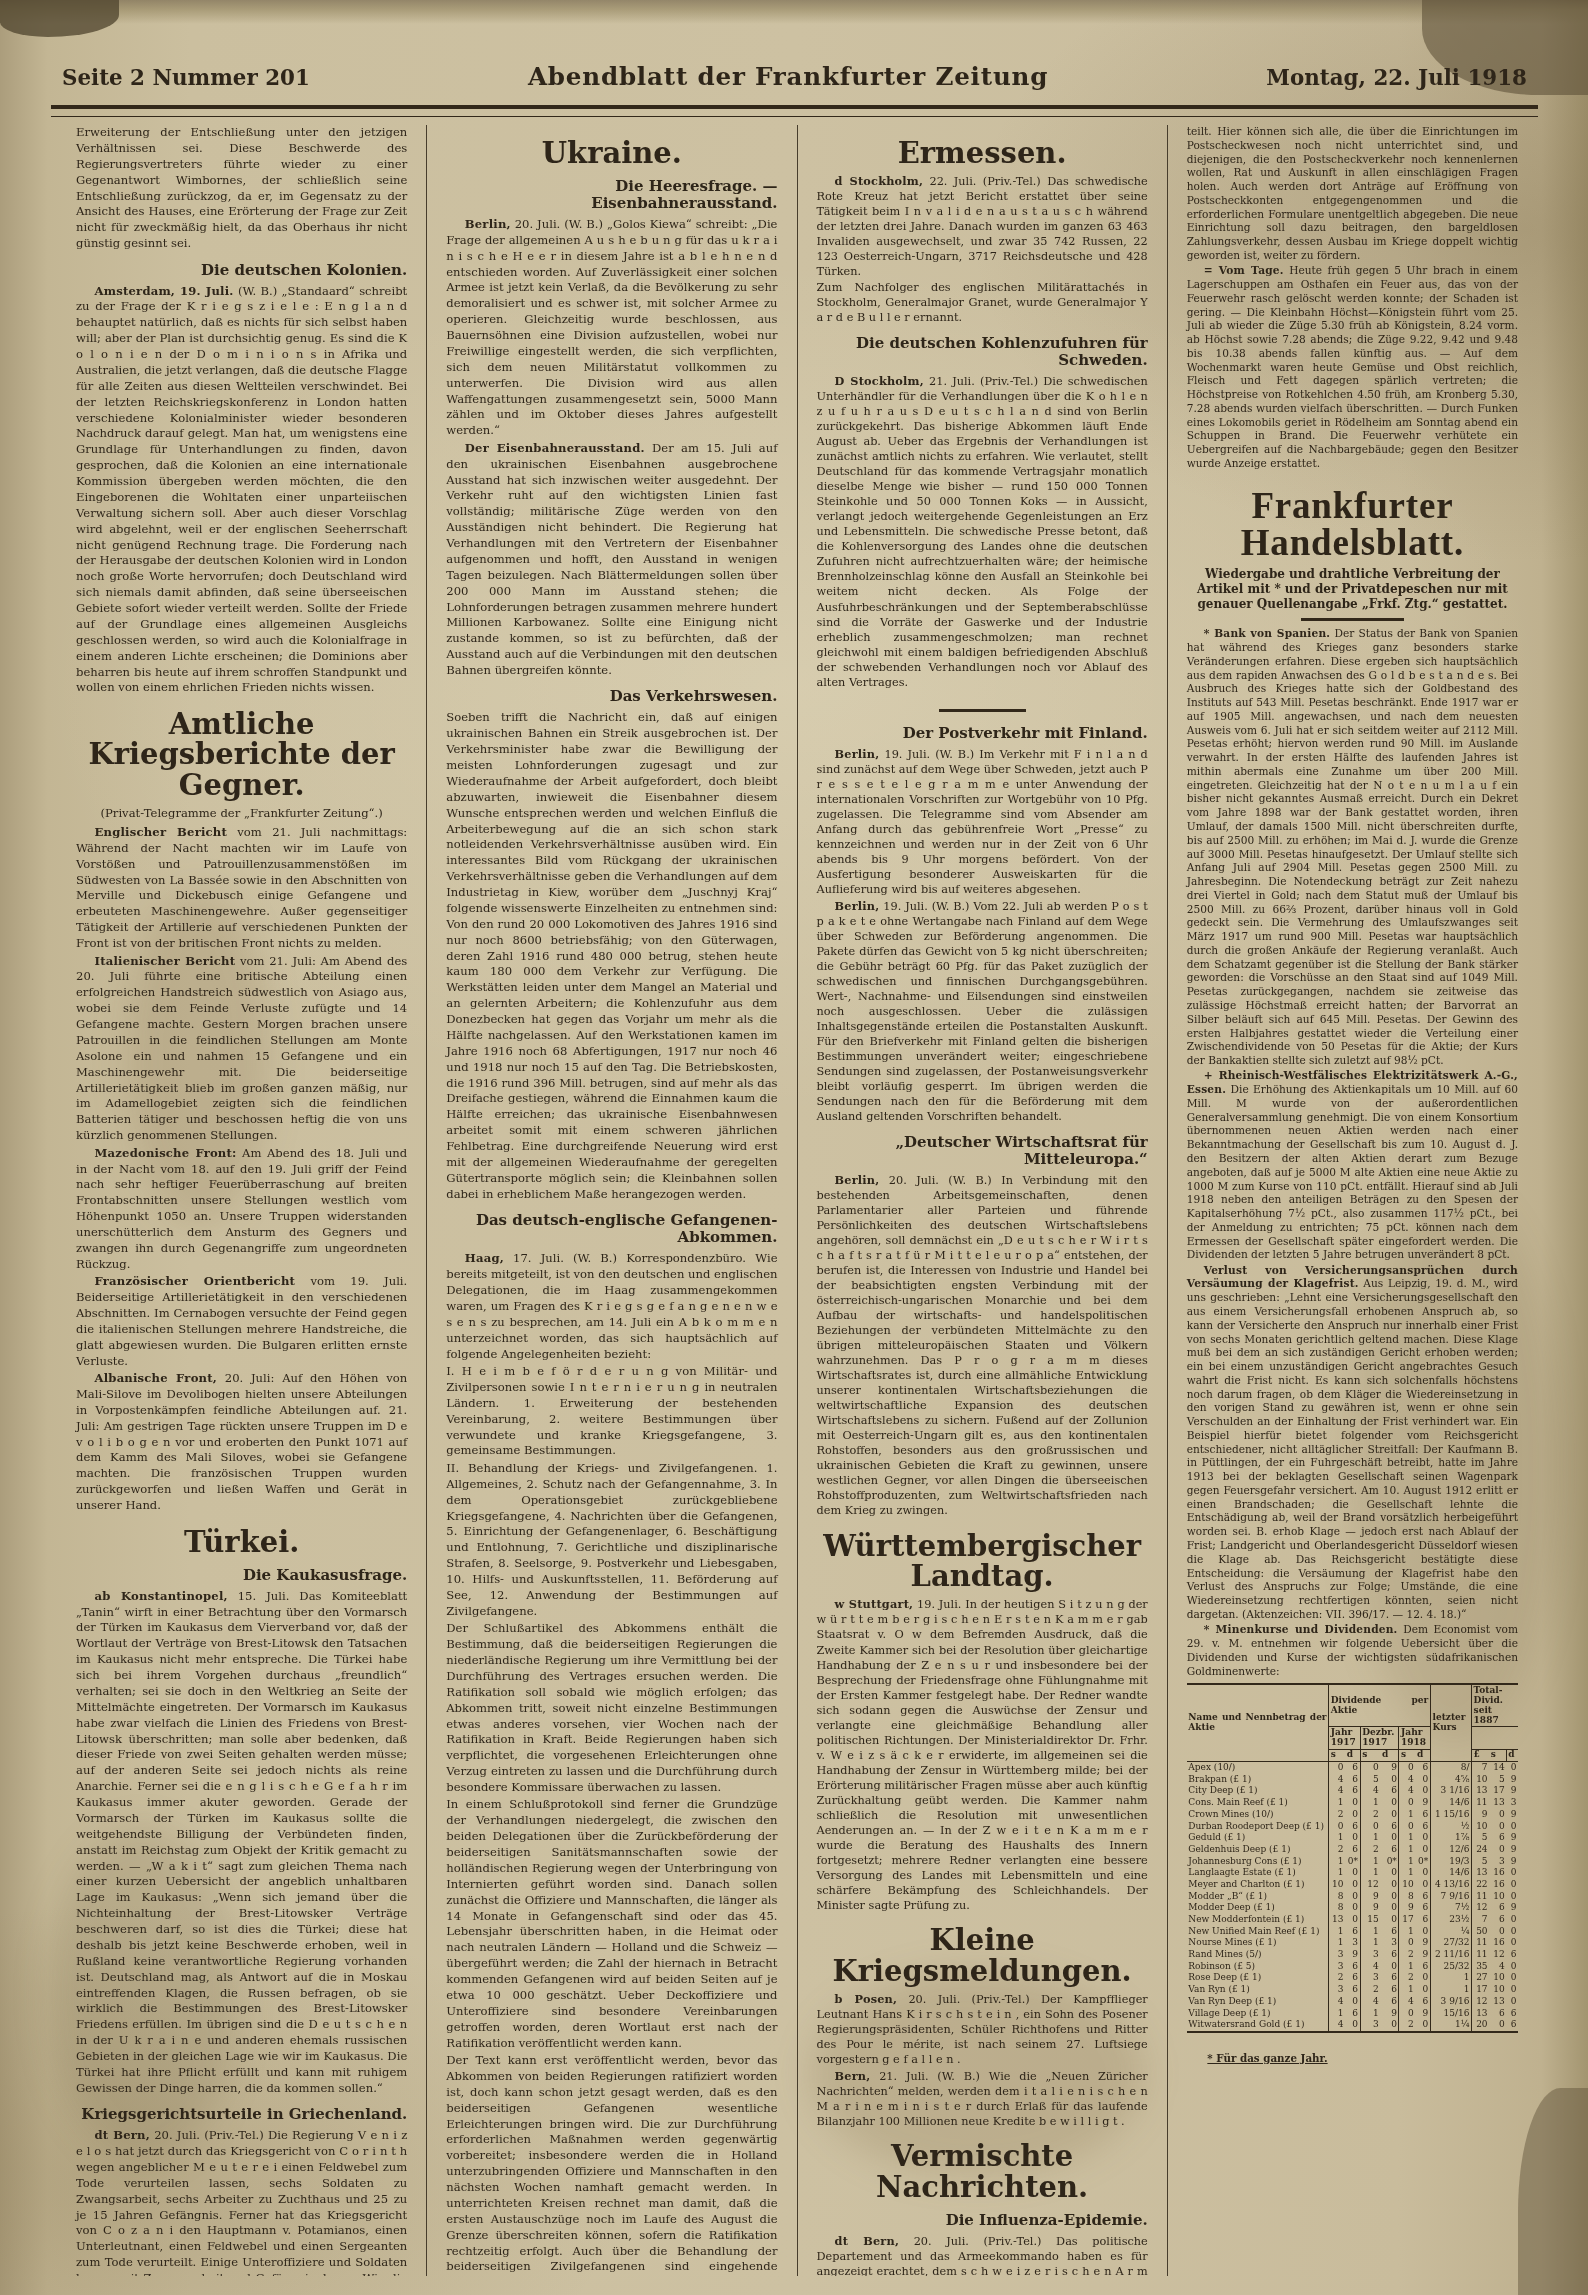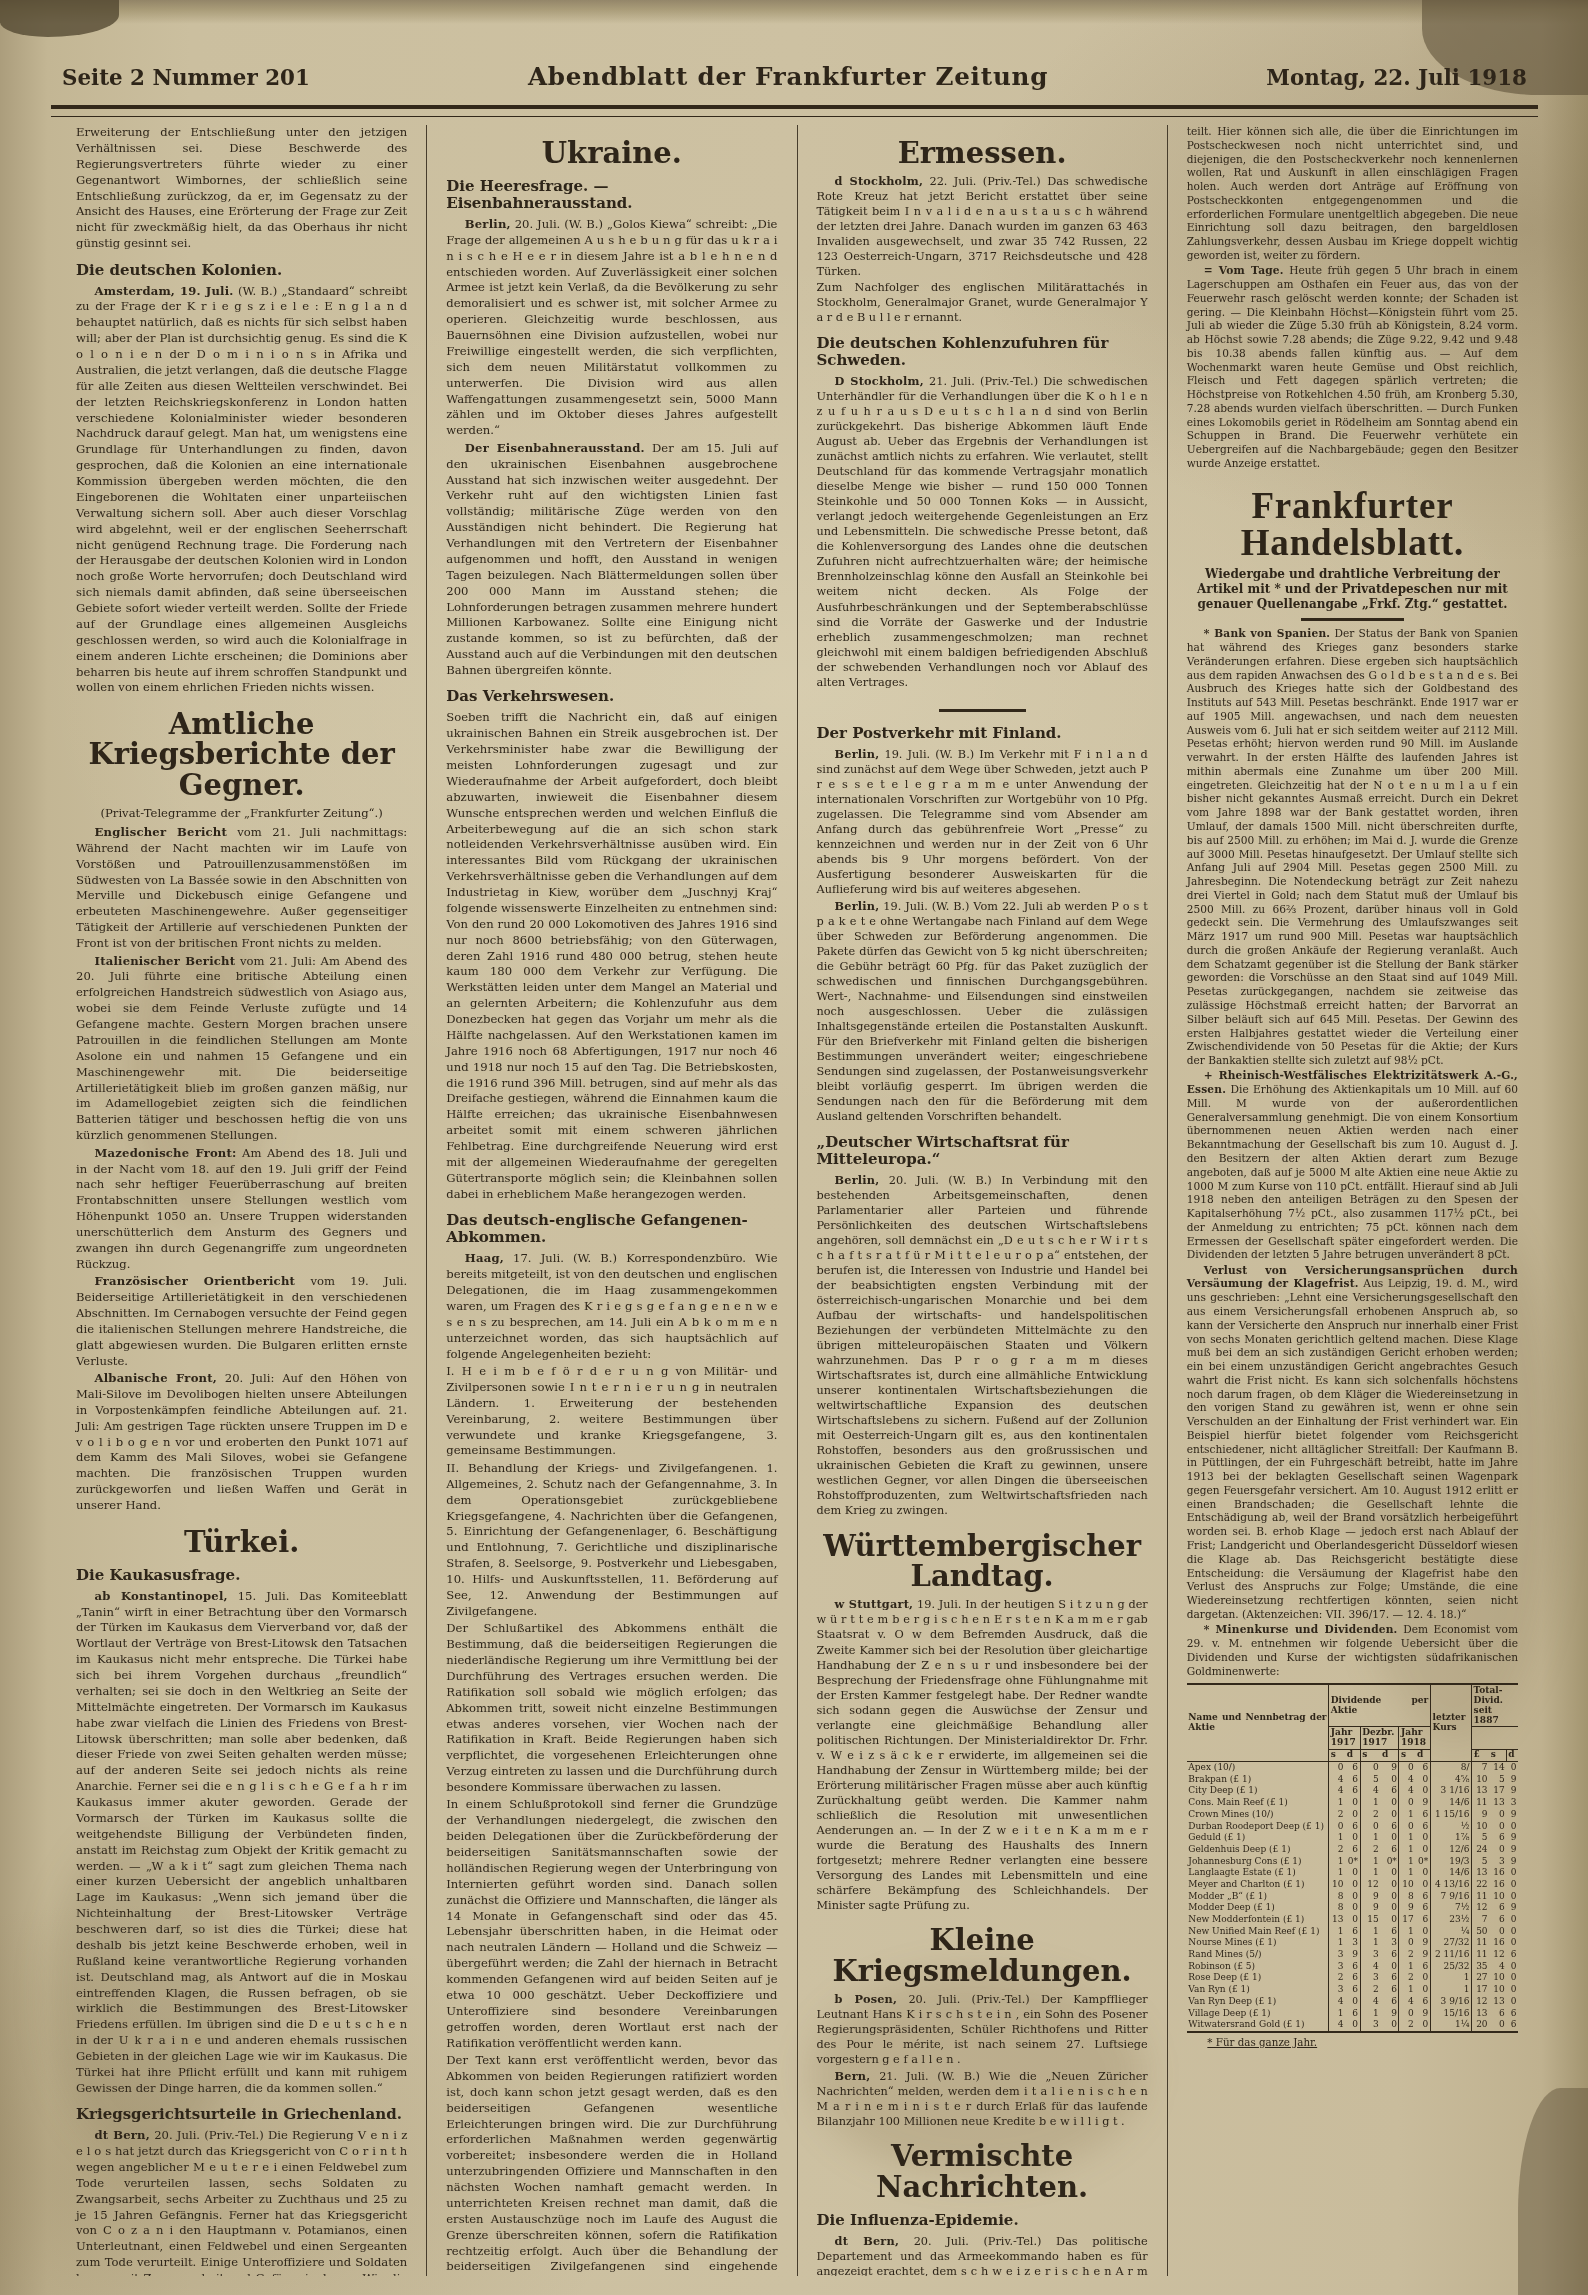--- a/index.html
+++ b/index.html
@@ -36,37 +36,37 @@
   .col{flex:1 1 0;padding:0 19px 0 19px;overflow:hidden;text-align:justify;}
   .col + .col{border-left:1.6px solid #473d2c;}
   .c0,.c1{font-size:11.6px;line-height:1.37;}
   .c2{font-size:11.3px;line-height:1.33;}
   .c3{font-size:10.6px;line-height:1.30;}
 
   .para{margin:0 0 1.6px 0;text-indent:1.6em;}
   .para.noind{text-indent:0;}
   .para b{letter-spacing:0.2px;}
   .h1{font-size:29px;font-weight:bold;text-align:center;text-indent:0;margin:12.7px 0 5.6px;line-height:1.05;}
-  .h2{font-size:15px;font-weight:bold;text-align:left;text-indent:0;margin:9.5px 0 4.8px;line-height:1.15;}
+  .h2{font-size:15px;font-weight:bold;text-align:right;text-indent:0;margin:9.5px 0 4.8px;line-height:1.15;}
   .pc{text-align:center;text-indent:0;margin:0 0 3.2px;}
   .rulewrap{text-align:center;margin:11px 0 1.6px;}
   .rulewrap span{display:inline-block;width:87px;border-top:3.2px solid #32281a;}
   .hbox{font-family:"Liberation Serif",serif;font-size:37px;font-weight:bold;text-align:center;
     margin:16px 0 6.4px;letter-spacing:0.8px;line-height:1;}
   .hsub{font-size:12px;font-weight:bold;text-align:center;line-height:1.25;margin:0 0 6.4px;}
   .hsub::after{content:"";display:block;width:103px;height:3.2px;background:#32281a;margin:5.6px auto 0;}
 
   table.mines{width:100%;border-collapse:collapse;font-size:9px;margin-top:4.8px;
     border-top:2.4px solid #32281a;border-bottom:2.4px solid #32281a;}
   table.mines th{font-weight:bold;padding:0.8px 1.6px;border-bottom:0.8px solid #32281a;line-height:1.1;margin-top:40px;}
   table.mines td{padding:0 1.6px;white-space:nowrap;}
   table.mines td.name{text-align:left;overflow:hidden;}
   table.mines td.num{text-align:right;}
   table.mines td.vs, table.mines th.vs{border-left:0.8px solid #32281a;}
-  .tfoot-note{font-weight:normal;font-size:10.3px;margin-top:3px;text-indent:2em;}
+  .tfoot-note{font-weight:bold;font-size:10.3px;margin-top:19px;text-indent:2em;}
   .tfoot-note u{text-decoration:underline;}
 </style>
 </head>
 <body>
 
 <div class="page">
   <div class="tear-top"></div>
   <div class="tear-corner-l"></div>
   <div class="tear-corner-r"></div>
   <div class="shred-br"></div>

